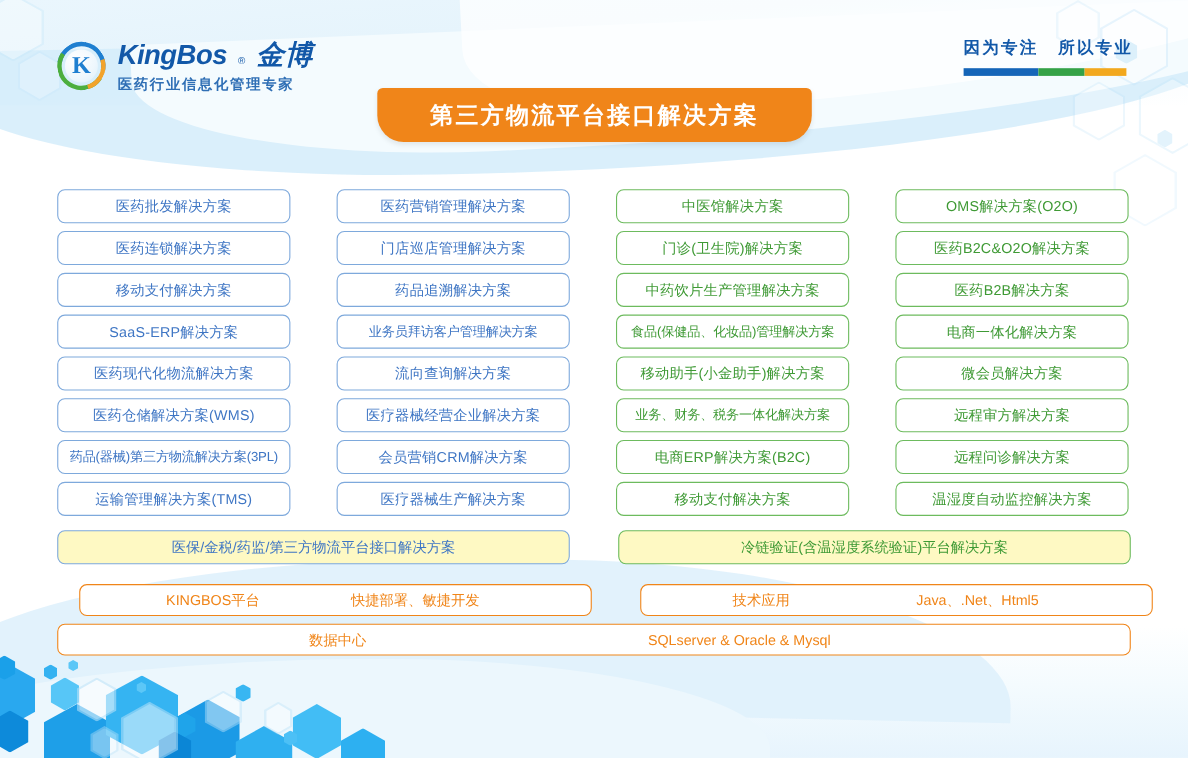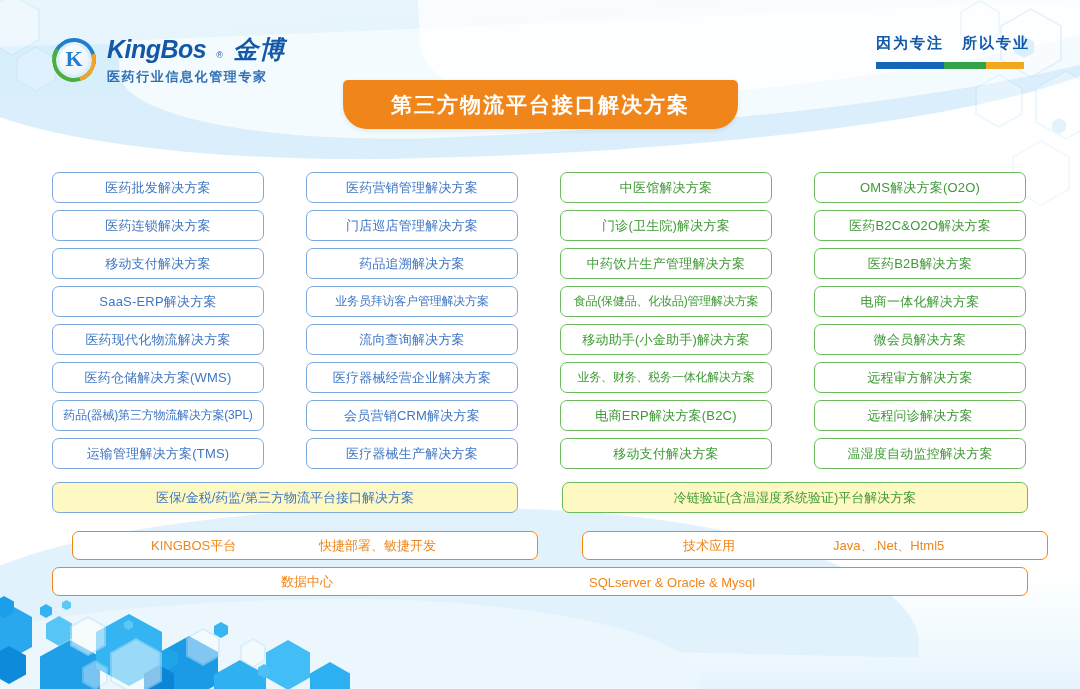--- a/index.html
+++ b/index.html
@@ -171,21 +171,21 @@
   }
   .orange-cell {
     height:29px; border-radius:7px; background:#ffffff;
     border:1.4px solid #f08519; color:#f08519;
     display:flex; align-items:center; font-size:13px;
     position:relative;
   }
   .orange-cell .lbl { position:absolute; font-weight:normal; }
   .oc-a .lbl-1 { left:78px; }
   .oc-a .lbl-2 { left:246px; }
-  .oc-b .lbl-1 { left:100px;font-family:Liberation Mono, monospace; }
+  .oc-b .lbl-1 { left:83px;font-family:Liberation Mono, monospace; }
   .oc-b .lbl-2 { left:250px; }
 
   .orange-full {
     position:absolute; left:52px; width:976px; height:29px;
     border-radius:7px; background:#ffffff;
     border:1.4px solid #f08519; color:#f08519;
     font-size:13px;
   }
   .orange-full .lbl { position:absolute; top:50%; transform:translateY(-50%); }
   .orange-full .lbl-1 { left:228px; }

